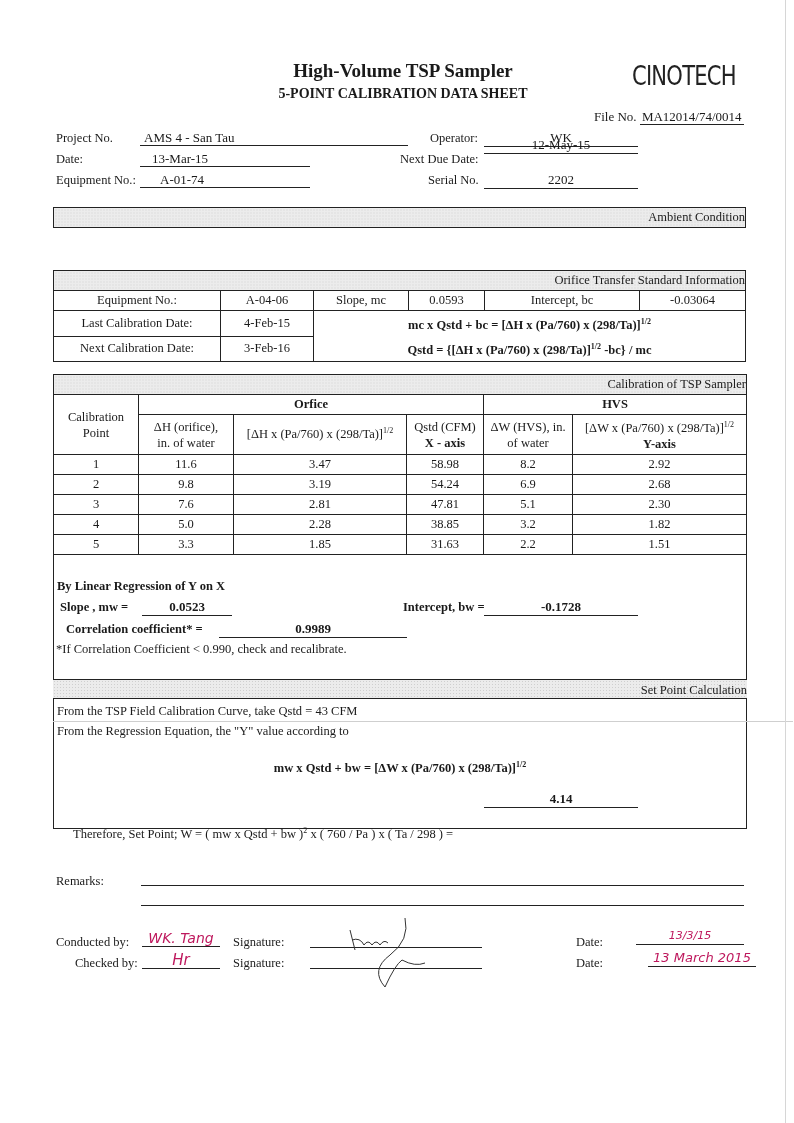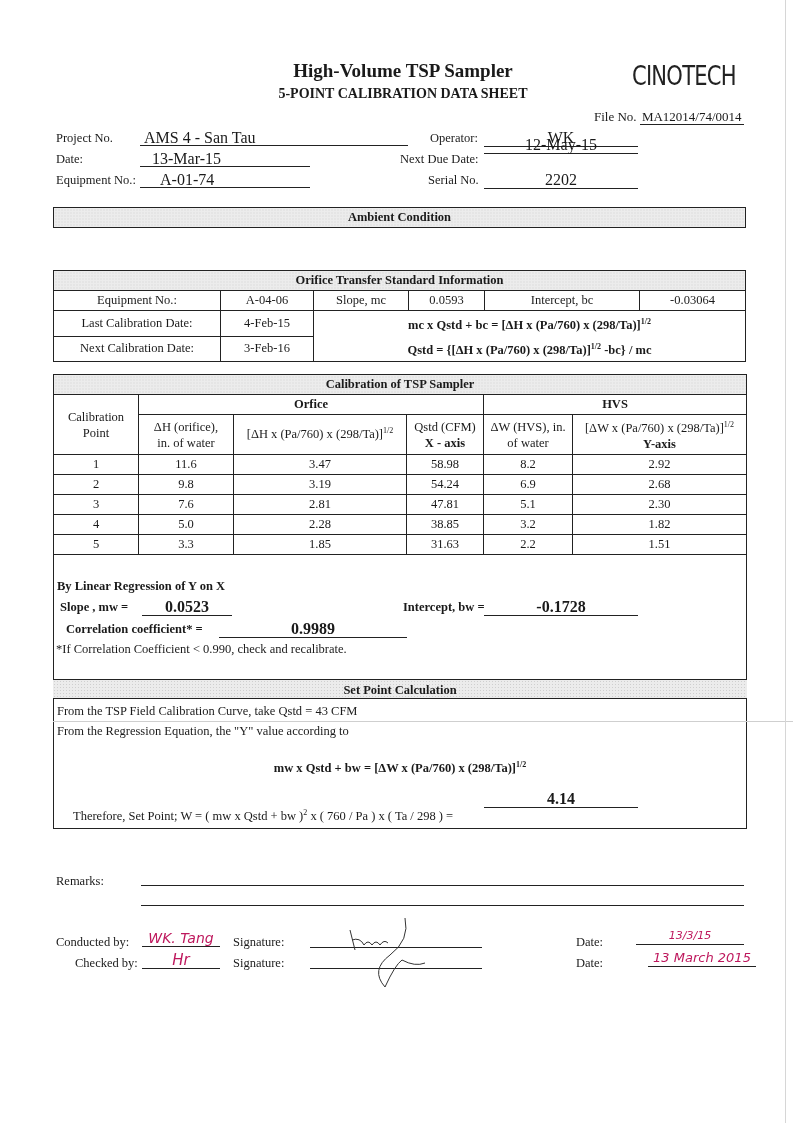--- a/index.html
+++ b/index.html
@@ -8,29 +8,29 @@
     font-family: "Liberation Serif", "DejaVu Serif", serif; color: #1a1a1a;
     overflow: hidden; font-size: 12.5px;
   }
   .abs { position: absolute; }
   .title { left: 0; width: 794px; top: 60px; text-align: center; font-weight: bold; font-size: 19px; padding-left: 12px; box-sizing: border-box; }
   .subtitle { left: 0; width: 794px; top: 86px; text-align: center; font-weight: bold; font-size: 14px; padding-left: 12px; box-sizing: border-box; }
   .logo { left: 632px; top: 60px; font-family: "DejaVu Sans", sans-serif; font-size: 27px; letter-spacing: -1px; transform: scaleX(0.78); transform-origin: left top; font-weight: normal; color: #222; }
   .fileno { left: 594px; top: 109px; font-size: 13px; }
   .fileno .val { border-bottom: 1px solid #222; padding: 0 2px; }
   .lbl { font-size: 12.5px; }
-  .uline { border-bottom: 1px solid #222; text-align: center; font-size: 16px; height: 16px; line-height: 16px; }
+  .uline { border-bottom: 1px solid #222; text-align: center; font-size: 13px; height: 16px; line-height: 16px; }
   .uline.left { text-align: left; padding-left: 4px; box-sizing: border-box; }
   table { border-collapse: collapse; position: absolute; font-size: 12.5px; }
   td { border: 1px solid #222; text-align: center; padding: 0; height: 19px; }
   .box { position: absolute; border: 1.5px solid #222; box-sizing: border-box; }
   .shade {
     background-color: #ececec;
     background-image: radial-gradient(#cfcfcf 0.6px, transparent 0.7px);
-    background-size: 3px 3px; font-weight: bold; text-align: center;
+    background-size: 3px 3px; font-weight: normal; text-align: right;
   }
   sup { font-size: 8px; }
   .bold { font-weight: bold; }
   .hand { font-family: "DejaVu Sans", sans-serif; font-style: italic; font-weight: 200; color: #be185d; }
   .scanline { left: 785px; top: 0; width: 1px; height: 1123px; background: #d6d6d6; }
 </style>
 </head>
 <body>
 
 <div class="abs title">High-Volume TSP Sampler</div>
@@ -173,21 +173,21 @@
 <div class="abs uline bold" style="left:484px;top:599px;width:154px;">-0.1728</div>
 <div class="abs bold" style="left:66px;top:622px;">Correlation coefficient* =</div>
 <div class="abs uline bold" style="left:219px;top:621px;width:188px;">0.9989</div>
 <div class="abs" style="left:56px;top:642px;">*If Correlation Coefficient &lt; 0.990, check and recalibrate.</div>
 
 <div class="abs shade" style="left:53px;top:679px;width:694px;height:20px;line-height:20px;border-top:1.5px solid #222;border-bottom:1px solid #222;box-sizing:border-box;">Set Point Calculation</div>
 <div class="abs" style="left:57px;top:704px;">From the TSP Field Calibration Curve, take Qstd = 43 CFM</div>
 <div class="abs" style="left:53px;top:721px;width:740px;border-top:1px solid #cfcfcf;"></div>
 <div class="abs" style="left:57px;top:724px;">From the Regression Equation, the "Y" value according to</div>
 <div class="abs bold" style="left:53px;width:694px;top:760px;text-align:center;"><span>mw x Qstd + bw = [ΔW x (Pa/760) x (298/Ta)]</span><sup>1/2</sup></div>
-<div class="abs" style="left:73px;top:808px;"><span>Therefore, Set Point; W = ( mw x Qstd + bw )</span><sup>2</sup><span> x ( 760 / Pa ) x ( Ta / 298 ) =</span></div>
+<div class="abs" style="left:73px;top:826px;"><span>Therefore, Set Point; W = ( mw x Qstd + bw )</span><sup>2</sup><span> x ( 760 / Pa ) x ( Ta / 298 ) =</span></div>
 <div class="abs uline bold" style="left:484px;top:791px;width:154px;">4.14</div>
 
 <div class="abs" style="left:56px;top:874px;">Remarks:</div>
 <div class="abs" style="left:141px;top:885px;width:603px;border-bottom:1px solid #222;"></div>
 <div class="abs" style="left:141px;top:905px;width:603px;border-bottom:1px solid #222;"></div>
 
 <div class="abs" style="left:56px;top:935px;">Conducted by:</div>
 <div class="abs uline hand" style="left:142px;top:930px;width:78px;font-size:14px;">WK. Tang</div>
 <div class="abs" style="left:233px;top:935px;">Signature:</div>
 <div class="abs" style="left:310px;top:947px;width:172px;border-bottom:1px solid #222;"></div>

